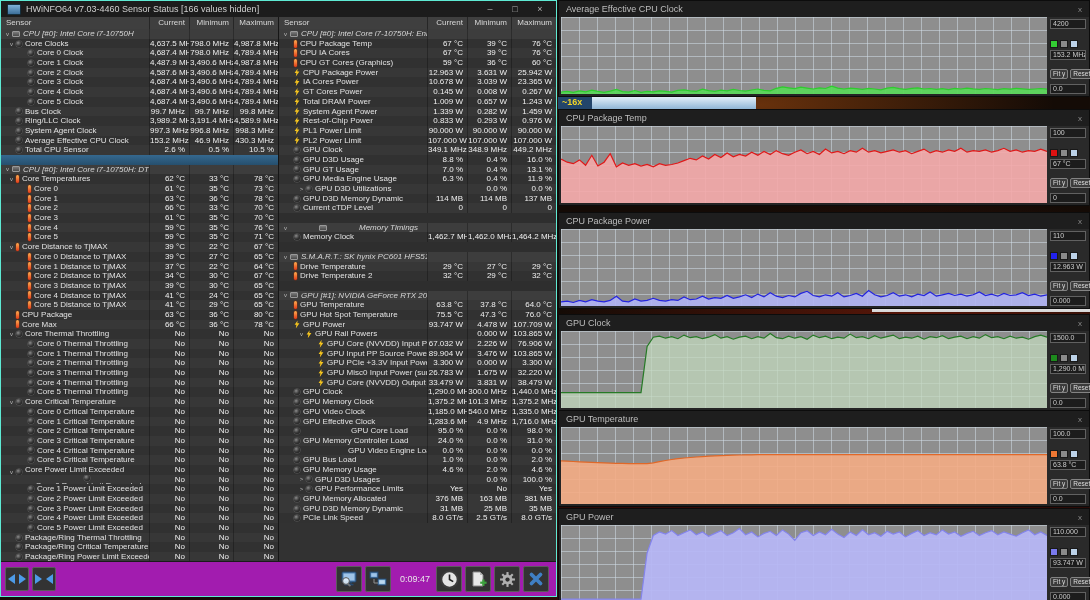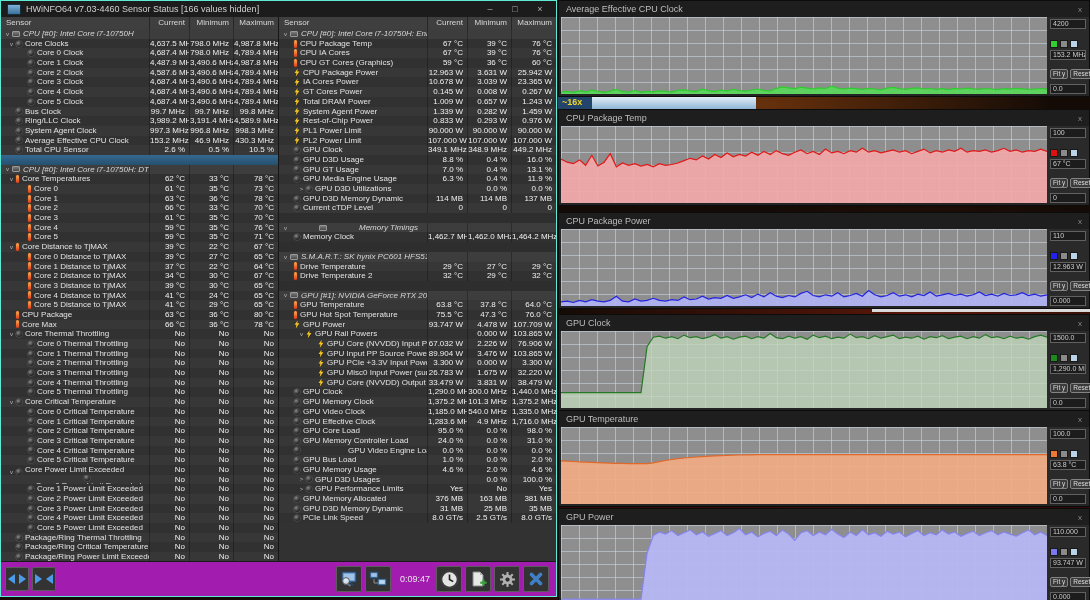--- a/index.html
+++ b/index.html
@@ -944,21 +944,21 @@
           <div class="trow">
             <div class="lc" style="padding-left: 15px;">
               <div class="ico ico-c"></div>
               <div class="lab">GPU Effective Clock</div>
             </div>
             <div class="vc">1,283.6 MHz</div>
             <div class="vc">4.9 MHz</div>
             <div class="vc">1,716.0 MHz</div>
           </div>
           <div class="trow alt">
-            <div class="lc" style="padding-left: 15px;">
+            <div class="lc" style="padding-left: 15px; gap: 48px;">
               <div class="ico ico-c"></div>
               <div class="lab">GPU Core Load</div>
             </div>
             <div class="vc">95.0 %</div>
             <div class="vc">0.0 %</div>
             <div class="vc">98.0 %</div>
           </div>
           <div class="trow">
             <div class="lc" style="padding-left: 15px;">
               <div class="ico ico-c"></div>

